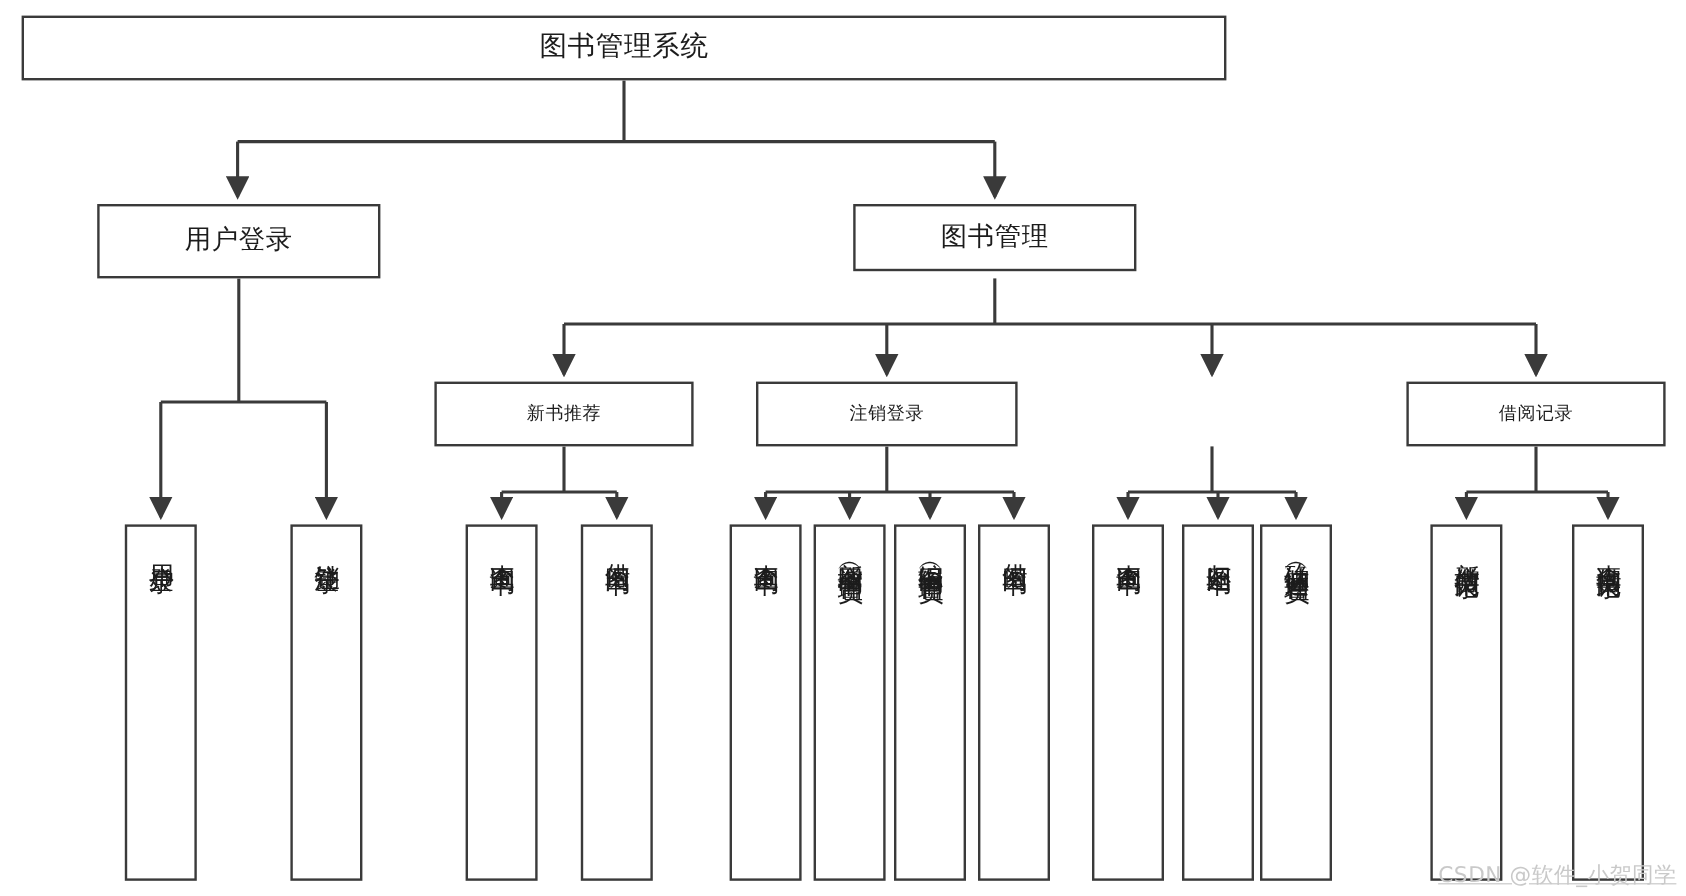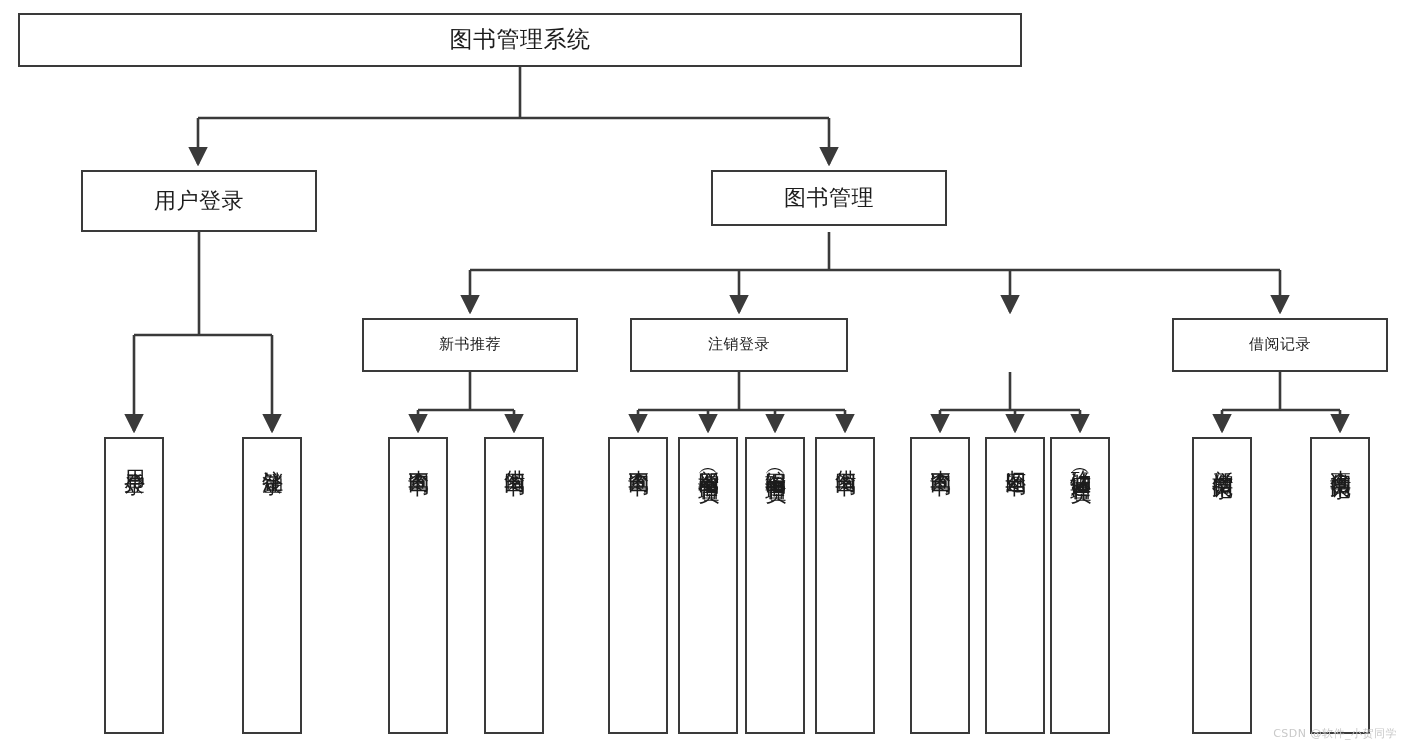--- a/index.html
+++ b/index.html
@@ -55,26 +55,27 @@
     text-orientation: upright;
     font-size: 21px;
     line-height: 1.30;
     letter-spacing: 2px;
     white-space: nowrap;
   }
   #watermark {
     position: absolute;
     right: 8px;
     bottom: 6px;
-    font-size: 11px;
+    font-size: 18px;
     color: #c9c9c9;
     letter-spacing: 0.5px;
     z-index: 3;
     white-space: nowrap;
     font-family: "DejaVu Sans", "Liberation Sans", sans-serif;
+    text-decoration: underline;
   }
 </style>
 </head>
 <body>
 
 <div id="canvas">
 
   <svg id="edges" viewBox="0 0 1405 747" width="1405" height="747">
     <defs>
       <marker id="arrow" viewBox="0 0 12 12" refX="10.5" refY="6" markerWidth="7.5" markerHeight="7.5" orient="auto-start-reverse">

